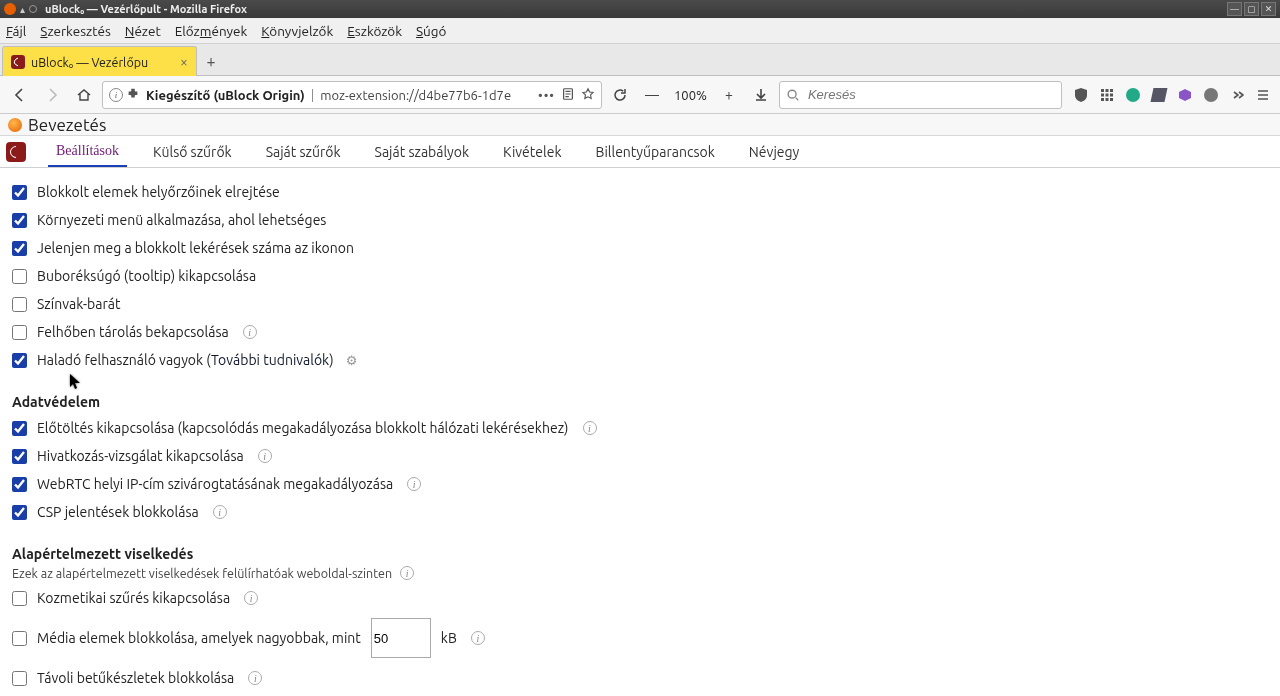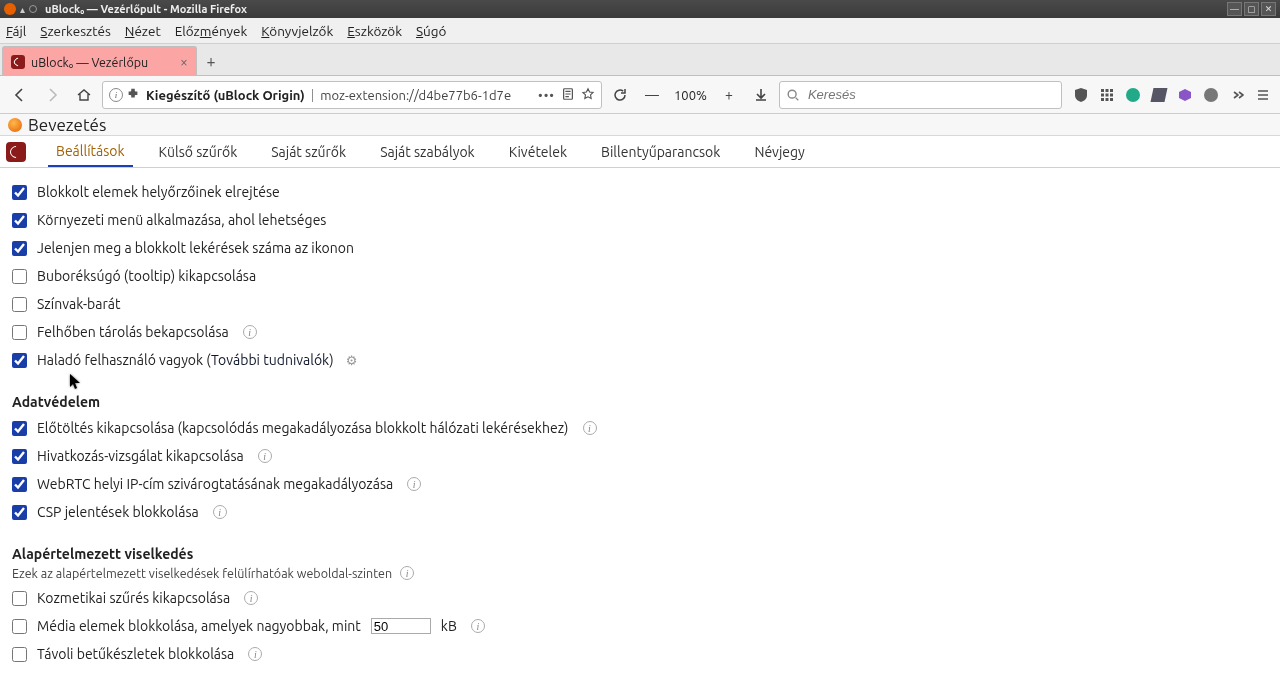--- a/index.html
+++ b/index.html
@@ -16,21 +16,21 @@
   .titlebar .tb-right { margin-left: auto; display: flex; gap: 2px; }
   .titlebar .tb-btn { width: 15px; height: 14px; background: #555; border: 1px solid #777; color: #ddd; font-size: 9px; display: flex; align-items: center; justify-content: center; line-height: 1; }
 
   
   .menubar { height: 26px; background: #f0f0f0; border-bottom: 1px solid #d0d0d0; display: flex; align-items: center; padding: 0 6px; gap: 14px; font-size: 13.5px; }
   .menubar span { cursor: default; }
   .menubar .ul { text-decoration: underline; }
 
   
   .tabstrip { height: 32px; background: #e8e8e8; display: flex; align-items: flex-end; border-bottom: 1px solid #bfbfbf; }
-  .tab { height: 30px; width: 195px; background: #fca5a5; border: 1px solid #bfbfbf; border-bottom: none; border-top-left-radius: 3px; border-top-right-radius: 3px; display: flex; align-items: center; padding: 0 8px; gap: 6px; margin-left: 2px; font-size: 12.5px; position: relative; top: 1px; }
+  .tab { height: 30px; width: 195px; background: #fde047; border: 1px solid #bfbfbf; border-bottom: none; border-top-left-radius: 3px; border-top-right-radius: 3px; display: flex; align-items: center; padding: 0 8px; gap: 6px; margin-left: 2px; font-size: 12.5px; position: relative; top: 1px; }
   .tab .tab-icon { width: 14px; height: 14px; background: #8b1a1a; border-radius: 3px; position: relative; }
   .tab .tab-icon:after { content: ""; position: absolute; inset: 3px; border: 1.5px solid #fff; border-radius: 50%; border-top-color: transparent; border-right-color: transparent; transform: rotate(45deg); }
   .tab .tab-label { flex: 1; white-space: nowrap; overflow: hidden; }
   .tab .tab-close { font-size: 14px; color: #666; cursor: pointer; }
   .tabstrip .newtab { width: 28px; height: 28px; display: flex; align-items: center; justify-content: center; color: #555; font-size: 16px; cursor: pointer; }
 
   
   .toolbar { height: 38px; background: #f7f7f7; border-bottom: 1px solid #ccc; display: flex; align-items: center; padding: 0 6px; gap: 4px; }
   .tbtn { width: 28px; height: 28px; display: flex; align-items: center; justify-content: center; color: #444; font-size: 14px; cursor: pointer; border-radius: 3px; }
   .tbtn.disabled { color: #bbb; }
@@ -51,33 +51,33 @@
 
   
   .bmbar { height: 22px; background: #f7f7f7; border-bottom: 1px solid #d8d8d8; display: flex; align-items: center; padding: 0 8px; gap: 6px; font-size: 17px; }
   .bmbar .bm-icon { width: 14px; height: 14px; background: radial-gradient(circle at 40% 35%, #ffb84d, #e66000); border-radius: 50%; }
 
   
   .ubo-header { height: 32px; display: flex; align-items: center; padding: 0 6px; gap: 18px; border-bottom: 1px solid #d0d0d0; font-size: 14px; }
   .ubo-logo { width: 20px; height: 20px; background: #8b1a1a; border-radius: 4px; margin-right: 4px; position: relative; }
   .ubo-logo:after { content: ""; position: absolute; inset: 4px; border: 1.8px solid #fff; border-radius: 50%; border-top-color: transparent; border-right-color: transparent; transform: rotate(45deg); }
   .ubo-tab { padding: 6px 8px; cursor: pointer; color: #333; }
-  .ubo-tab.active { color: #a16207; border-bottom: 2px solid #1a3fb8; }
+  .ubo-tab.active { color: #701a75; border-bottom: 2px solid #1a3fb8; font-family: Liberation Serif, serif; }
 
   
   .content { position: absolute; top: 168px; bottom: 0; left: 0; right: 0; overflow-y: scroll; }
   .content-inner { padding: 10px 12px 40px; font-size: 14px; }
   .row { display: flex; align-items: center; gap: 10px; padding: 6px 0; }
   .row input[type=checkbox] { width: 15px; height: 15px; accent-color: #1a3ea8; margin: 0; }
   .info-i { width: 14px; height: 14px; border: 1px solid #aaa; color: #888; border-radius: 50%; display: inline-flex; align-items: center; justify-content: center; font-size: 10px; font-family: serif; font-style: italic; margin-left: 4px; cursor: help; }
   .gear-i { color: #999; font-size: 13px; margin-left: 2px; }
   .section-h { font-weight: bold; font-size: 14px; margin-top: 20px; margin-bottom: 4px; }
   .section-sub { font-size: 12.5px; color: #444; display: flex; align-items: center; gap: 4px; margin-bottom: 4px; }
   .link { color: #0f172a; cursor: pointer; }
-  .num-input { width: 60px; height: 16px; border: 1px solid #aaa; padding: 0 2px; font-size: 13px; }
+  .num-input { width: 60px; height: 40px; border: 1px solid #aaa; padding: 0 2px; font-size: 13px; }
 
   
   .content::-webkit-scrollbar { width: 12px; }
   .content::-webkit-scrollbar-thumb { background: #bbb; border-radius: 2px; }
   .content::-webkit-scrollbar-track { background: #eee; }
 
   
   .cursor { position: absolute; left: 70px; top: 374px; width: 12px; height: 16px; pointer-events: none; z-index: 999; }
   .cursor svg { filter: drop-shadow(0 0 1px rgba(0,0,0,.6)); }
 </style>

